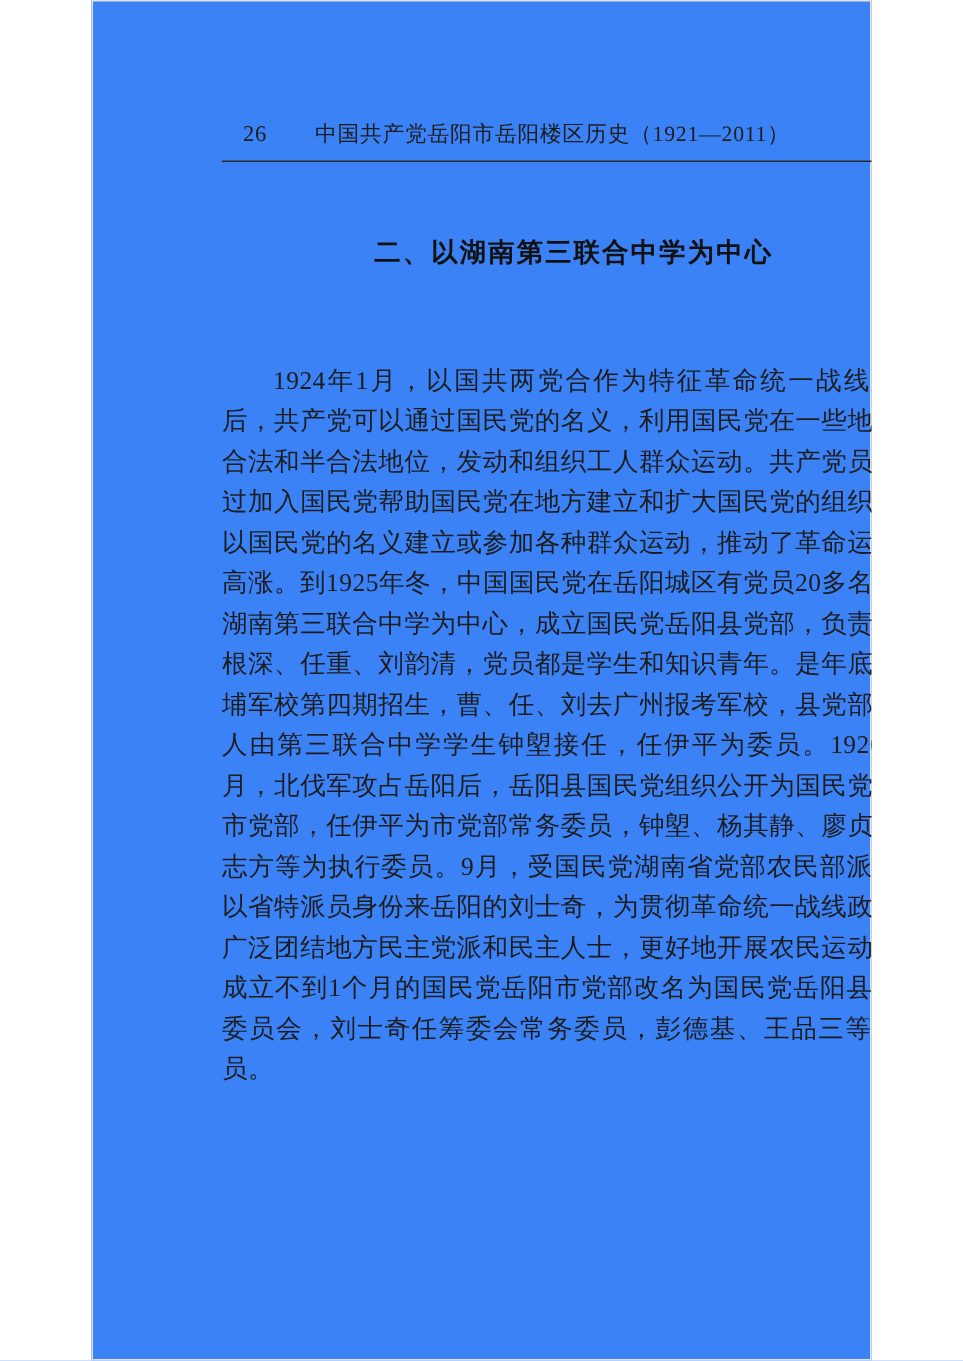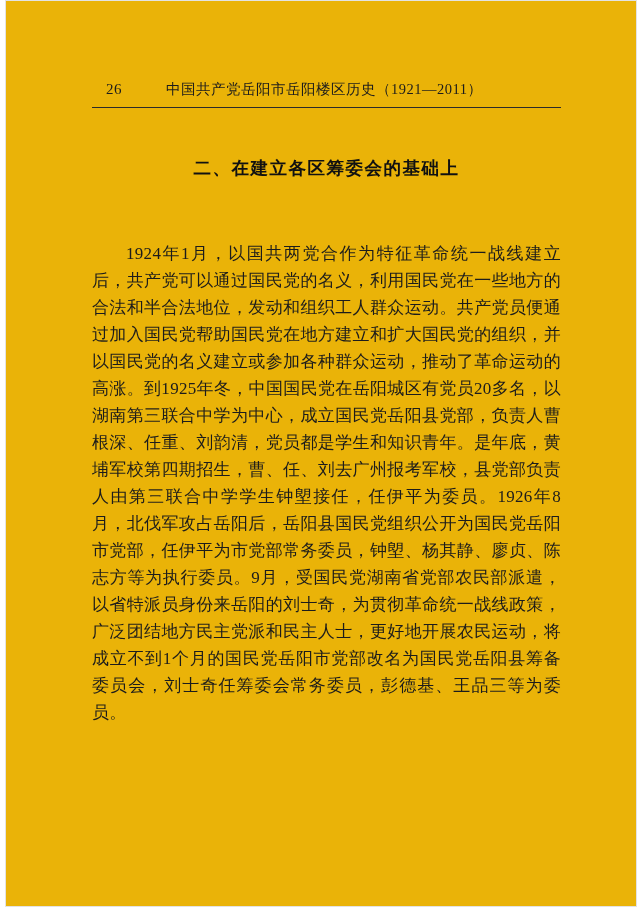--- a/index.html
+++ b/index.html
@@ -2,24 +2,24 @@
 <html><head>
 <meta charset="utf-8">
 <style>
   html, body {
     margin: 0;
     padding: 0;
     background: #ffffff;
   }
   .page {
     position: relative;
-    width: 632px;
+    width: 520px;
     height: 907px;
     margin: 0 auto;
-    background: #eab308;
+    background: #3b82f6;
     box-shadow: inset 0 0 0 1px #e3e3e3;
     box-sizing: border-box;
     font-family: "Liberation Serif", "DejaVu Serif", serif;
     color: #1c1c1c;
     overflow: hidden;
   }
   .content {
     position: absolute;
     left: 87px;
     top: 0;
@@ -30,21 +30,21 @@
     display: flex;
     align-items: baseline;
     font-size: 14.5px;
     letter-spacing: 0.5px;
   }
   .page-num {
     font-size: 15px;
     margin-left: 14px;
   }
   .book-title {
-    margin-left: 44px;
+    margin-left: 32px;
     font-weight: 500;
   }
   .header-rule {
     margin-top: 8px;
     height: 1px;
     background: #2a2a2a;
     width: 100%;
   }
   .section-title {
     margin: 48px 0 0 0;
@@ -73,20 +73,20 @@
 <div class="page">
   <div class="content">
 
     <div class="header-row">
       <span class="page-num">26</span>
       <span class="book-title">中国共产党岳阳市岳阳楼区历史（1921—2011）</span>
     </div>
 
     <div class="header-rule"></div>
 
-    <h1 class="section-title">二、在建立各区筹委会的基础上</h1>
+    <h1 class="section-title">二、以湖南第三联合中学为中心</h1>
 
     <div class="body-text">
       <p>1924年1月，以国共两党合作为特征革命统一战线建立后，共产党可以通过国民党的名义，利用国民党在一些地方的合法和半合法地位，发动和组织工人群众运动。共产党员便通过加入国民党帮助国民党在地方建立和扩大国民党的组织，并以国民党的名义建立或参加各种群众运动，推动了革命运动的高涨。到1925年冬，中国国民党在岳阳城区有党员20多名，以湖南第三联合中学为中心，成立国民党岳阳县党部，负责人曹根深、任重、刘韵清，党员都是学生和知识青年。是年底，黄埔军校第四期招生，曹、任、刘去广州报考军校，县党部负责人由第三联合中学学生钟塱接任，任伊平为委员。1926年8月，北伐军攻占岳阳后，岳阳县国民党组织公开为国民党岳阳市党部，任伊平为市党部常务委员，钟塱、杨其静、廖贞、陈志方等为执行委员。9月，受国民党湖南省党部农民部派遣，以省特派员身份来岳阳的刘士奇，为贯彻革命统一战线政策，广泛团结地方民主党派和民主人士，更好地开展农民运动，将成立不到1个月的国民党岳阳市党部改名为国民党岳阳县筹备委员会，刘士奇任筹委会常务委员，彭德基、王品三等为委员。</p>
     </div>
 
   </div>
 </div>
 
 </body></html>

